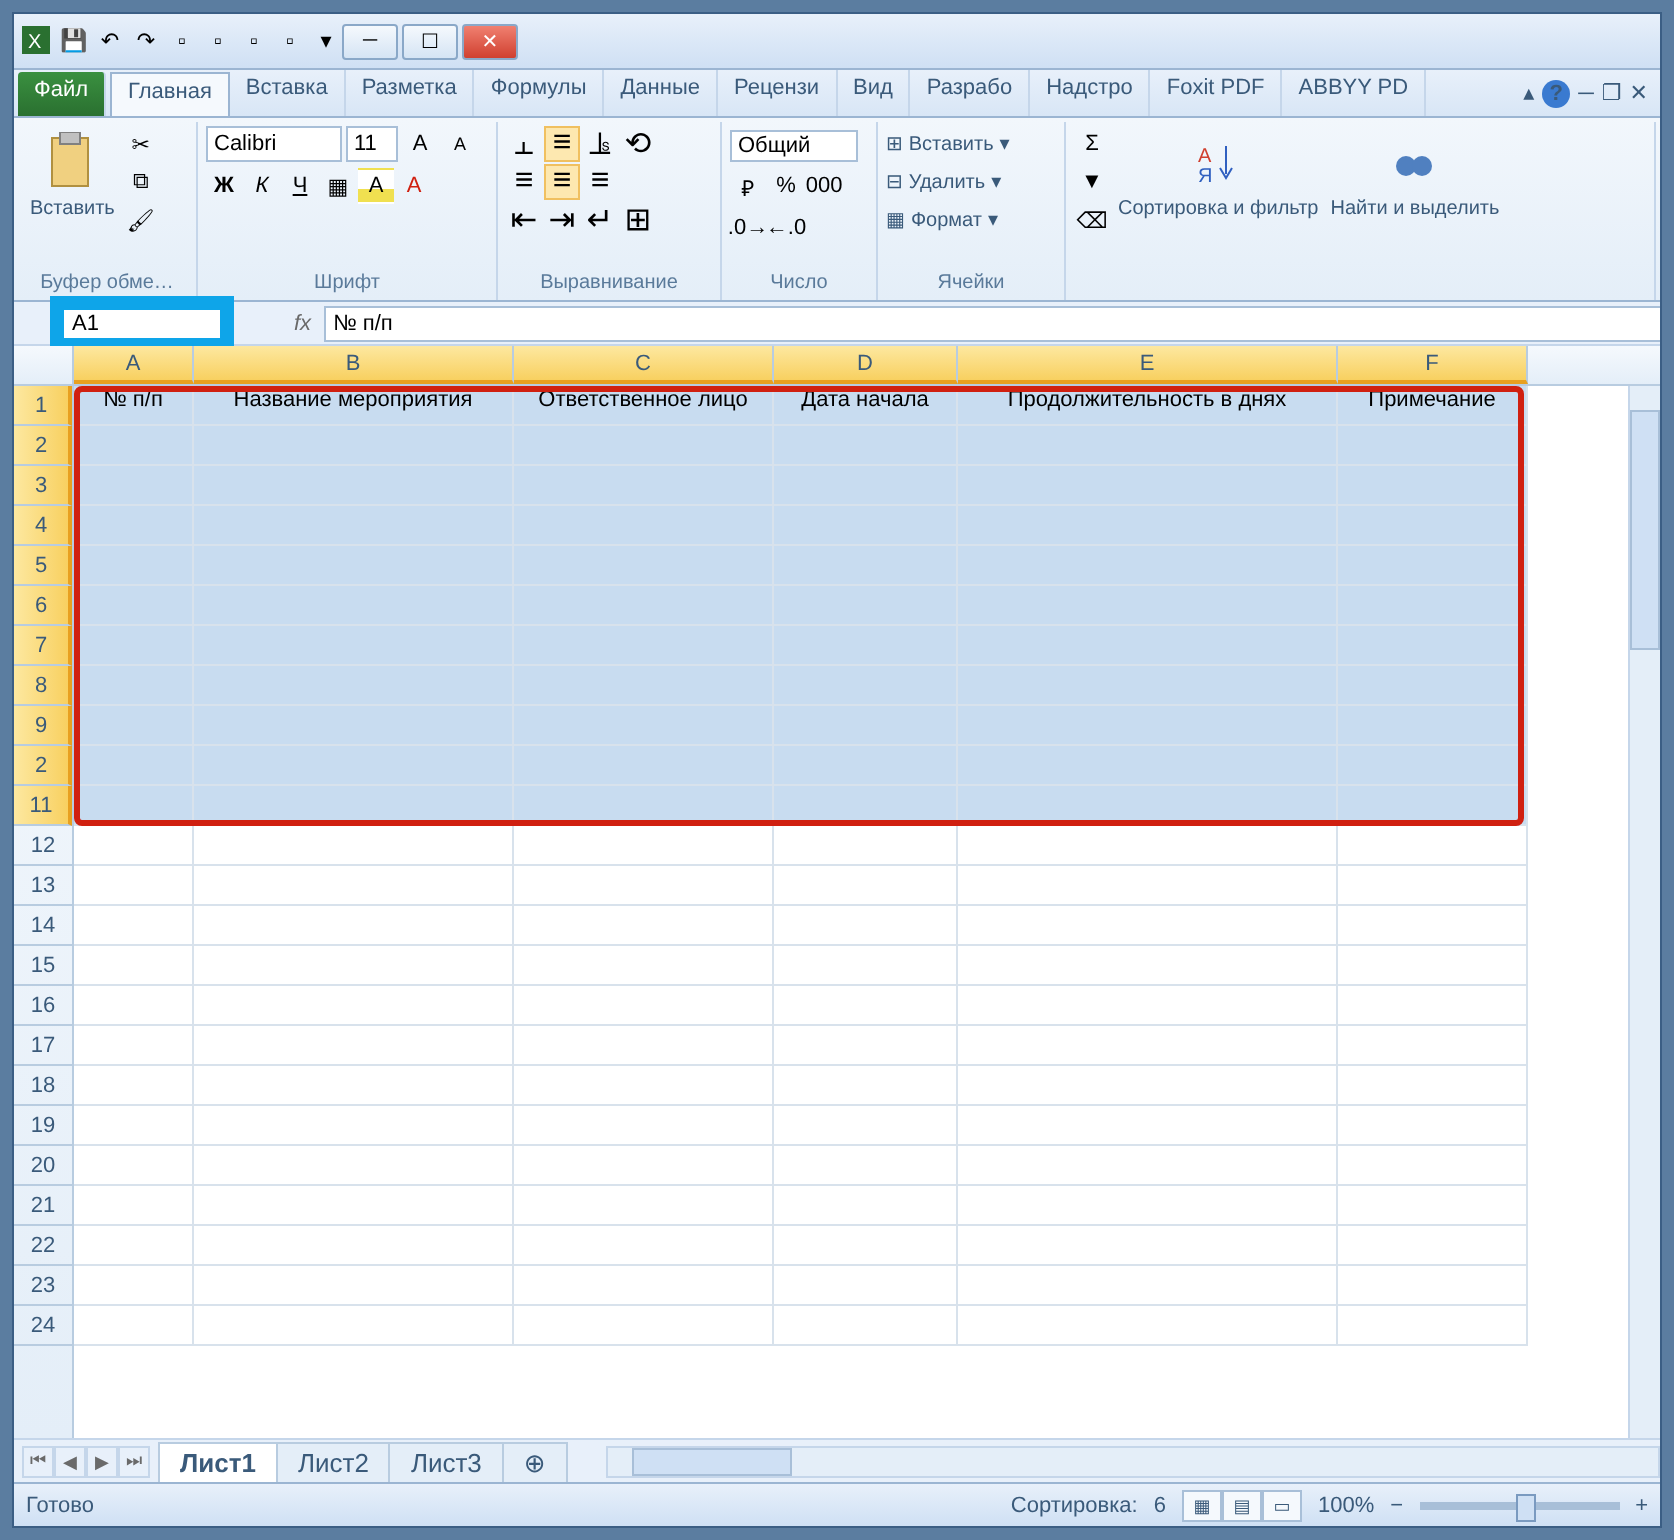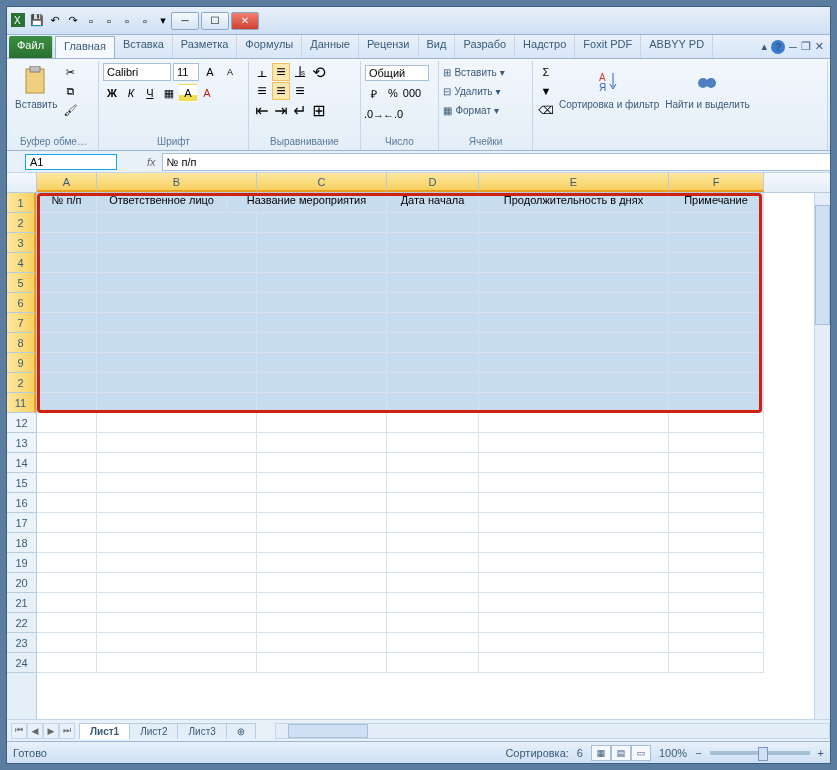--- a/index.html
+++ b/index.html
@@ -34,42 +34,42 @@
 .fsize { width: 26px; }
 .align-grid { display: flex; flex-direction: column; gap: 1px; }
 .align-grid > div { display: flex; gap: 1px; }
 .abtn { width: 18px; height: 18px; border: 1px solid transparent; display: inline-flex; align-items: center; justify-content: center; }
 .abtn.on { background: #fde8b0; border-color: #f0c060; }
 .num-sel input { width: 64px; font-size: 11px; border: 1px solid #a8bfd8; padding: 1px 3px; }
 .cells-btns { display: flex; flex-direction: column; gap: 1px; font-size: 10px; color: #3a5a7a; }
 .cells-btns > div { display: flex; align-items: center; gap: 3px; height: 18px; }
 .edit-sigma { display: flex; flex-direction: column; gap: 1px; }
 .namebox-row { display: flex; align-items: center; background: #e8f0fa; height: 22px; border-bottom: 1px solid #c5d6ea; }
-.namebox { width: 92px; border: 1px solid #0ea5e9; background: #fff; font-size: 11px; padding: 1px 4px; margin-left: 18px; }
+.namebox { width: 92px; border: 7px solid #0ea5e9; background: #fff; font-size: 11px; padding: 1px 4px; margin-left: 18px; }
 .fx-label { font-style: italic; font-size: 11px; color: #6a6a6a; margin: 0 6px 0 30px; }
 .formula-bar { flex: 1; border: 1px solid #a8bfd8; border-right: none; background: #fff; font-size: 11px; padding: 1px 4px; height: 18px; }
 .grid-area { flex: 1; display: flex; flex-direction: column; background: #fff; overflow: hidden; position: relative; }
 .col-headers { display: flex; background: linear-gradient(#f5f9fd,#e4eef8); border-bottom: 1px solid #b8cce0; height: 20px; }
 .corner { width: 30px; border-right: 1px solid #b8cce0; }
 .ch { text-align: center; font-size: 11px; color: #3a5a7a; border-right: 1px solid #b8cce0; display: flex; align-items: center; justify-content: center; }
 .ch.sel { background: linear-gradient(#fde8a0,#f8d060); border-bottom: 2px solid #e8a020; }
 .grid-body { flex: 1; display: flex; overflow: hidden; }
 .row-headers { width: 30px; background: linear-gradient(#f5f9fd,#e4eef8); border-right: 1px solid #b8cce0; }
 .rh { height: 20px; font-size: 11px; color: #3a5a7a; text-align: center; border-bottom: 1px solid #b8cce0; display: flex; align-items: center; justify-content: center; }
 .rh.sel { background: linear-gradient(90deg,#fde8a0,#f8d060); border-right: 2px solid #e8a020; }
 .cells { flex: 1; position: relative; }
 .row { display: flex; height: 20px; }
 .cell { border-right: 1px solid #d8e2ec; border-bottom: 1px solid #d8e2ec; font-size: 11px; padding: 1px 3px; overflow: hidden; white-space: nowrap; }
 .cell.selrange { background: #c8dcf0; }
 .cell.header-text { text-align: center; }
 .highlight-box { position: absolute; border: 3px solid #d02010; border-radius: 4px; pointer-events: none; }
 .sheet-tabs { display: flex; align-items: center; background: #e8f0fa; height: 22px; border-top: 1px solid #c5d6ea; font-size: 11px; }
 .nav-arrows { display: flex; gap: 0; margin: 0 4px; }
 .nav-arrows span { width: 16px; height: 16px; display: inline-flex; align-items: center; justify-content: center; font-size: 9px; color: #6a6a6a; border: 1px solid #c5d6ea; }
-.stab { padding: 2px 10px; background: #fff; border: 1px solid #b8cce0; border-bottom: none; font-size: 10px; color: #3a5a7a; margin-right: -1px; }
+.stab { padding: 2px 10px; background: #fff; border: 1px solid #b8cce0; border-bottom: none; font-size: 13px; color: #3a5a7a; margin-right: -1px; }
 .stab.active { font-weight: bold; background: #fff; }
 .stab.inactive { background: #e4eef8; }
 .hscroll { flex: 1; margin-left: 20px; height: 16px; background: #e4eef8; border: 1px solid #c5d6ea; position: relative; }
 .hscroll-thumb { position: absolute; left: 12px; width: 80px; top: 0; bottom: 0; background: #cfe0f4; border: 1px solid #a8bfd8; }
 .statusbar { display: flex; align-items: center; background: linear-gradient(#e8f0fa,#cfe0f4); height: 22px; border-top: 1px solid #9bb5d2; font-size: 11px; color: #3a5a7a; padding: 0 6px; }
 .statusbar .right { margin-left: auto; display: flex; align-items: center; gap: 8px; }
 .view-btns { display: flex; }
 .view-btns span { width: 20px; height: 16px; border: 1px solid #a8bfd8; background: #f5f9fd; display: inline-flex; align-items: center; justify-content: center; font-size: 9px; }
 .zoom-slider { width: 100px; height: 4px; background: #a8bfd8; position: relative; }
 .zoom-slider::after { content: ""; position: absolute; left: 48px; top: -4px; width: 8px; height: 12px; background: #cfe0f4; border: 1px solid #7a9ac0; }
@@ -311,22 +311,22 @@
           <div class="rh">20</div>
           <div class="rh">21</div>
           <div class="rh">22</div>
           <div class="rh">23</div>
           <div class="rh">24</div>
         </div>
       <div class="cells" id="cells">
 
       <div class="row">
             <div class="cell selrange header-text" style="width: 60px;">№ п/п</div>
+            <div class="cell selrange header-text" style="width: 160px;">Название мероприятия</div>
             <div class="cell selrange header-text" style="width: 130px;">Ответственное лицо</div>
-            <div class="cell selrange header-text" style="width: 160px;">Название мероприятия</div>
             <div class="cell selrange header-text" style="width: 92px;">Дата начала</div>
             <div class="cell selrange header-text" style="width: 190px;">Продолжительность в днях</div>
             <div class="cell selrange header-text" style="width: 95px;">Примечание</div>
           </div>
           <div class="row">
             <div class="cell selrange" style="width: 60px;"></div>
             <div class="cell selrange" style="width: 160px;"></div>
             <div class="cell selrange" style="width: 130px;"></div>
             <div class="cell selrange" style="width: 92px;"></div>
             <div class="cell selrange" style="width: 190px;"></div>

